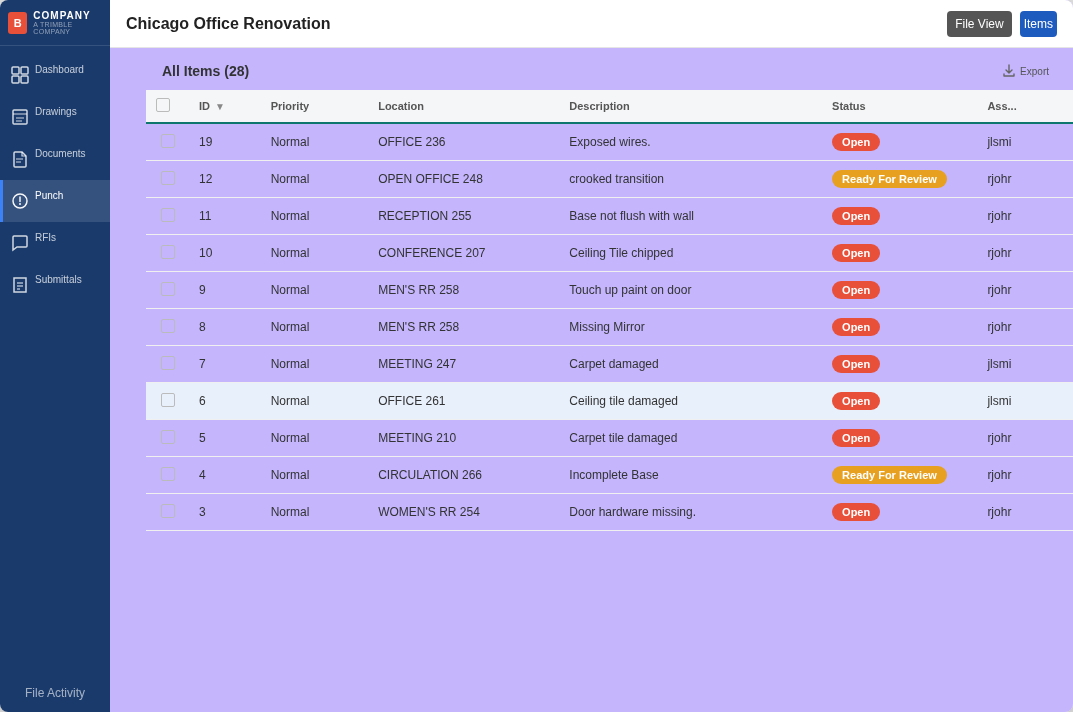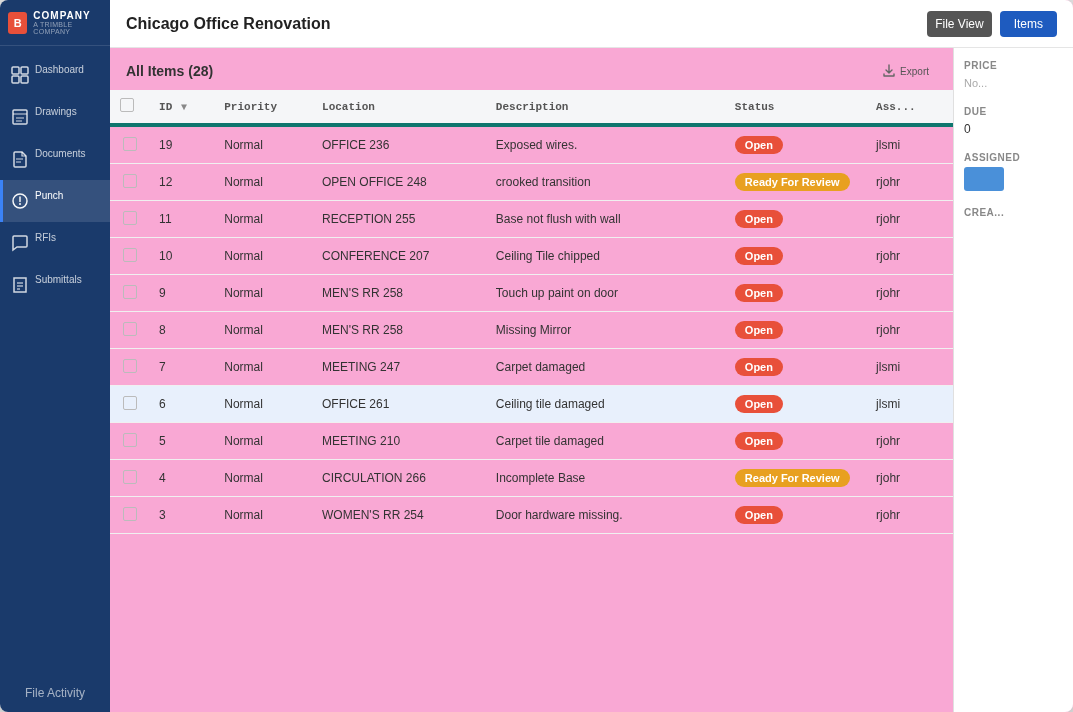--- a/index.html
+++ b/index.html
@@ -63,21 +63,21 @@
       text-align: left;
       cursor: pointer;
     }
 
     
     .main-content {
       flex: 1;
       display: flex;
       flex-direction: column;
       overflow: hidden;
-      background: #f9a8d4;
+      background: #c4b5fd;
     }
 
     
     .top-bar {
       display: flex;
       align-items: center;
       justify-content: space-between;
       padding: 0 16px;
       height: 48px;
       background: #fff;
@@ -100,31 +100,32 @@
       border: none;
       padding: 6px 8px;
       border-radius: 4px;
       font-size: 12px;
       cursor: pointer;
     }
     .btn-items {
       background: #1e5bbf;
       color: #fff;
       border: none;
-      padding: 6px 14px;
+      padding: 6px 4px;
       border-radius: 4px;
       font-size: 12px;
       cursor: pointer;
     }
 
     
     .content-area {
       display: flex;
       flex: 1;
       overflow: hidden;
+      margin-left: 36px;
     }
 
     
     .table-section {
       flex: 1;
       display: flex;
       flex-direction: column;
       overflow: hidden;
       padding: 0;
     }
@@ -158,22 +159,21 @@
       overflow-x: hidden;
     }
 
     table {
       width: 100%;
       border-collapse: collapse;
       font-size: 12px;
     }
     thead tr {
       background: #f5f6f8;
-      border-bottom: 4px solid #0f766e;
-      font-family: Liberation Mono, monospace;
+      border-bottom: 2px solid #0f766e;
     }
     thead th {
       padding: 8px 10px;
       text-align: left;
       font-weight: 600;
       color: #555;
       font-size: 11px;
       white-space: nowrap;
     }
     thead th:first-child { width: 36px; }
@@ -499,32 +499,15 @@
     <td>WOMEN'S RR 254</td>
     <td>Door hardware missing.</td>
     <td><span class="status-badge status-open">Open</span></td>
     <td>rjohr</td>
   </tr>
               </tbody>
           </table>
         </div>
       </div>
 
-      <div class="right-panel">
-        <div class="panel-field">
-          <label>Price</label>
-          <span class="field-empty">No...</span>
-        </div>
-        <div class="panel-field">
-          <label>Due</label>
-          <span class="field-value">0</span>
-        </div>
-        <div class="panel-field">
-          <label>Assigned</label>
-          <div class="assigned-color-bar"></div>
-        </div>
-        <div class="panel-field">
-          <label>Crea...</label>
-        </div>
-      </div>
     </div>
   </div>
 </div>
 
 </body></html>

